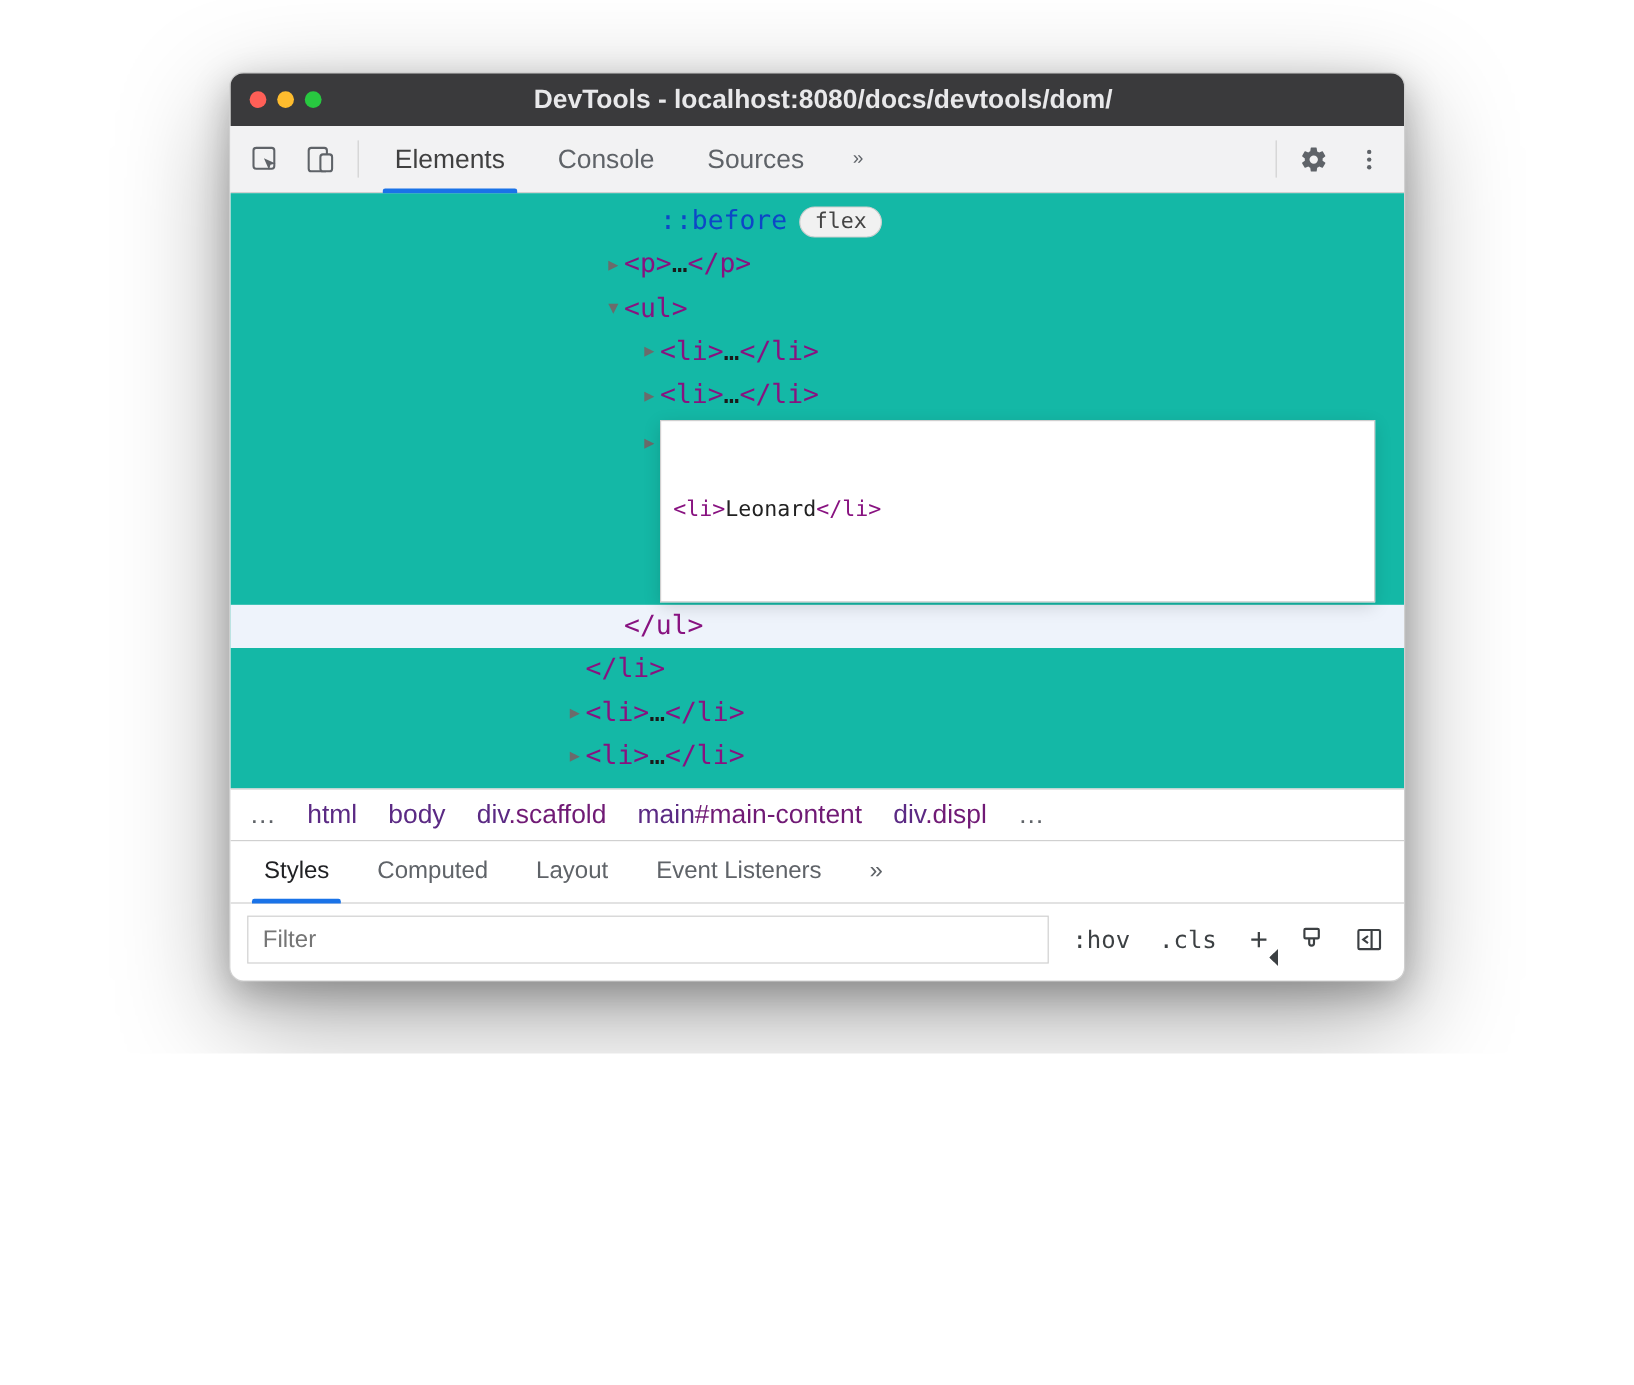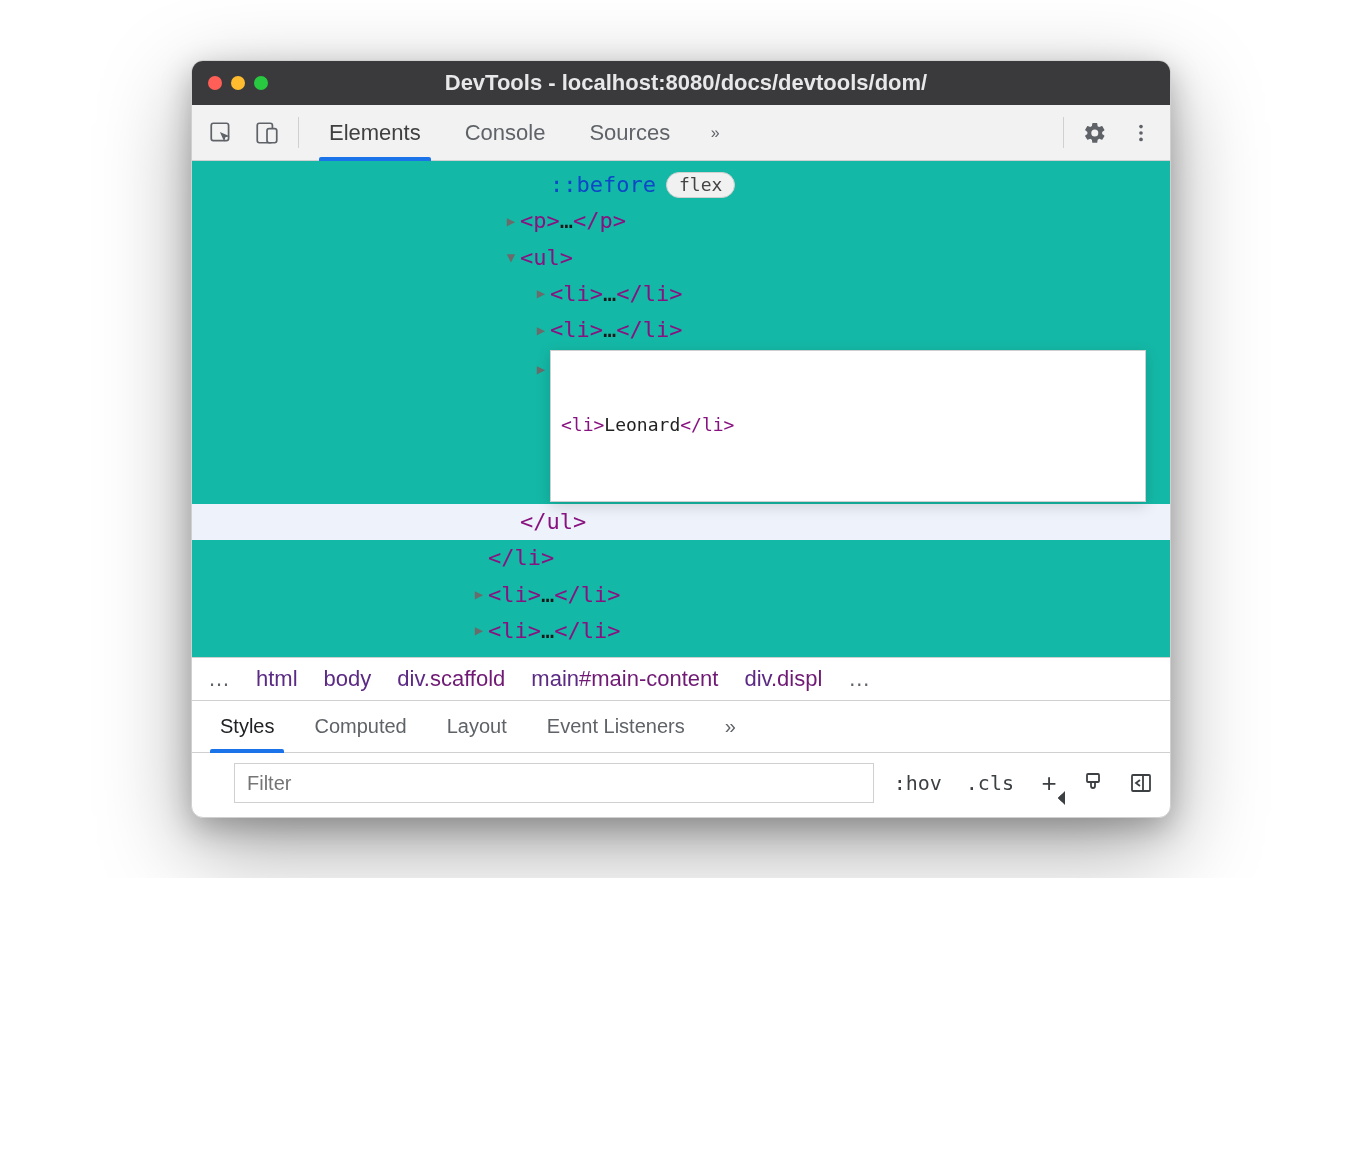--- a/index.html
+++ b/index.html
@@ -207,21 +207,20 @@
   }
   .filterbar input {
     flex: 1;
     height: 40px;
     border: 1px solid #d0d0d0;
     font-size: 20px;
     padding: 0 12px;
     outline: none;
     background: #fff;
     color: #333;
-    margin-left: 28px;
   }
   .filterbar .fbtn {
     font-family: ui-monospace, SFMono-Regular, Menlo, Consolas, monospace;
     font-size: 20px;
     color: #3c4043;
     cursor: pointer;
     padding: 0 4px;
   }
   .filterbar .plus {
     font-size: 26px;

